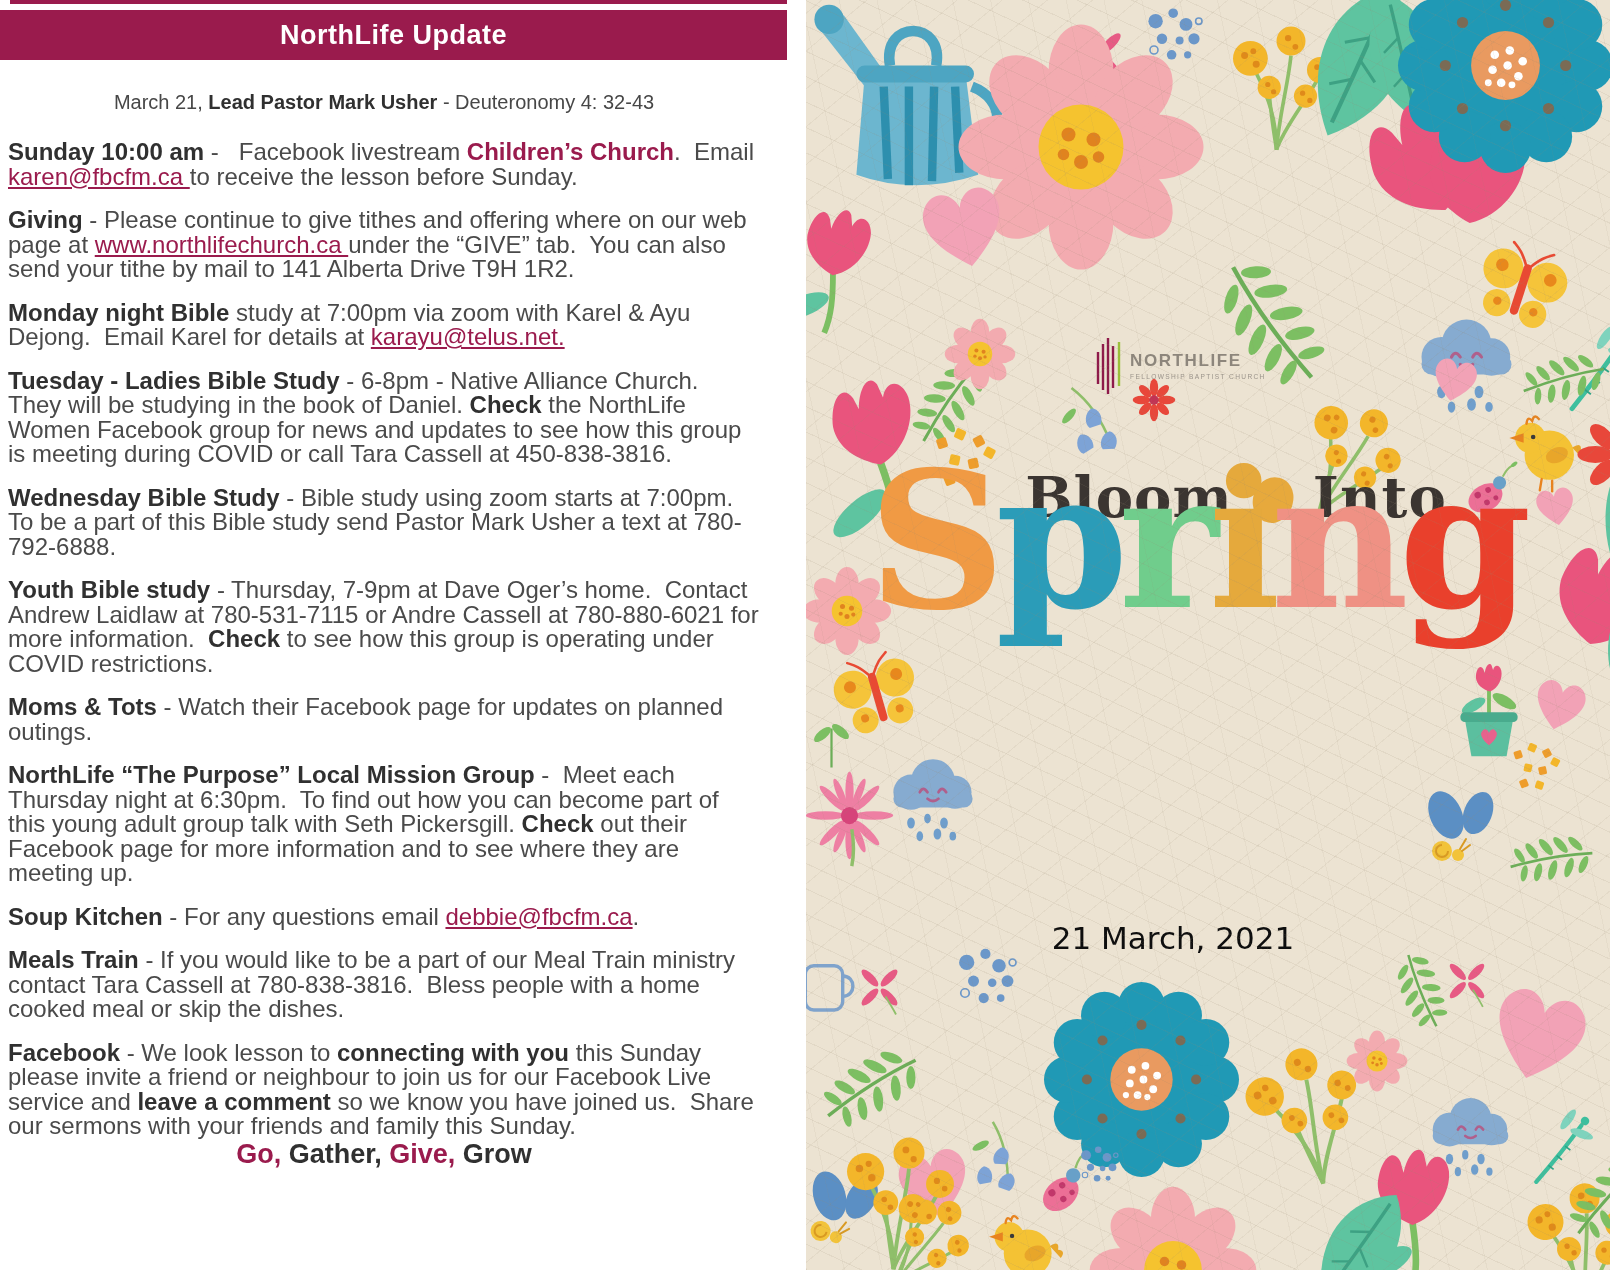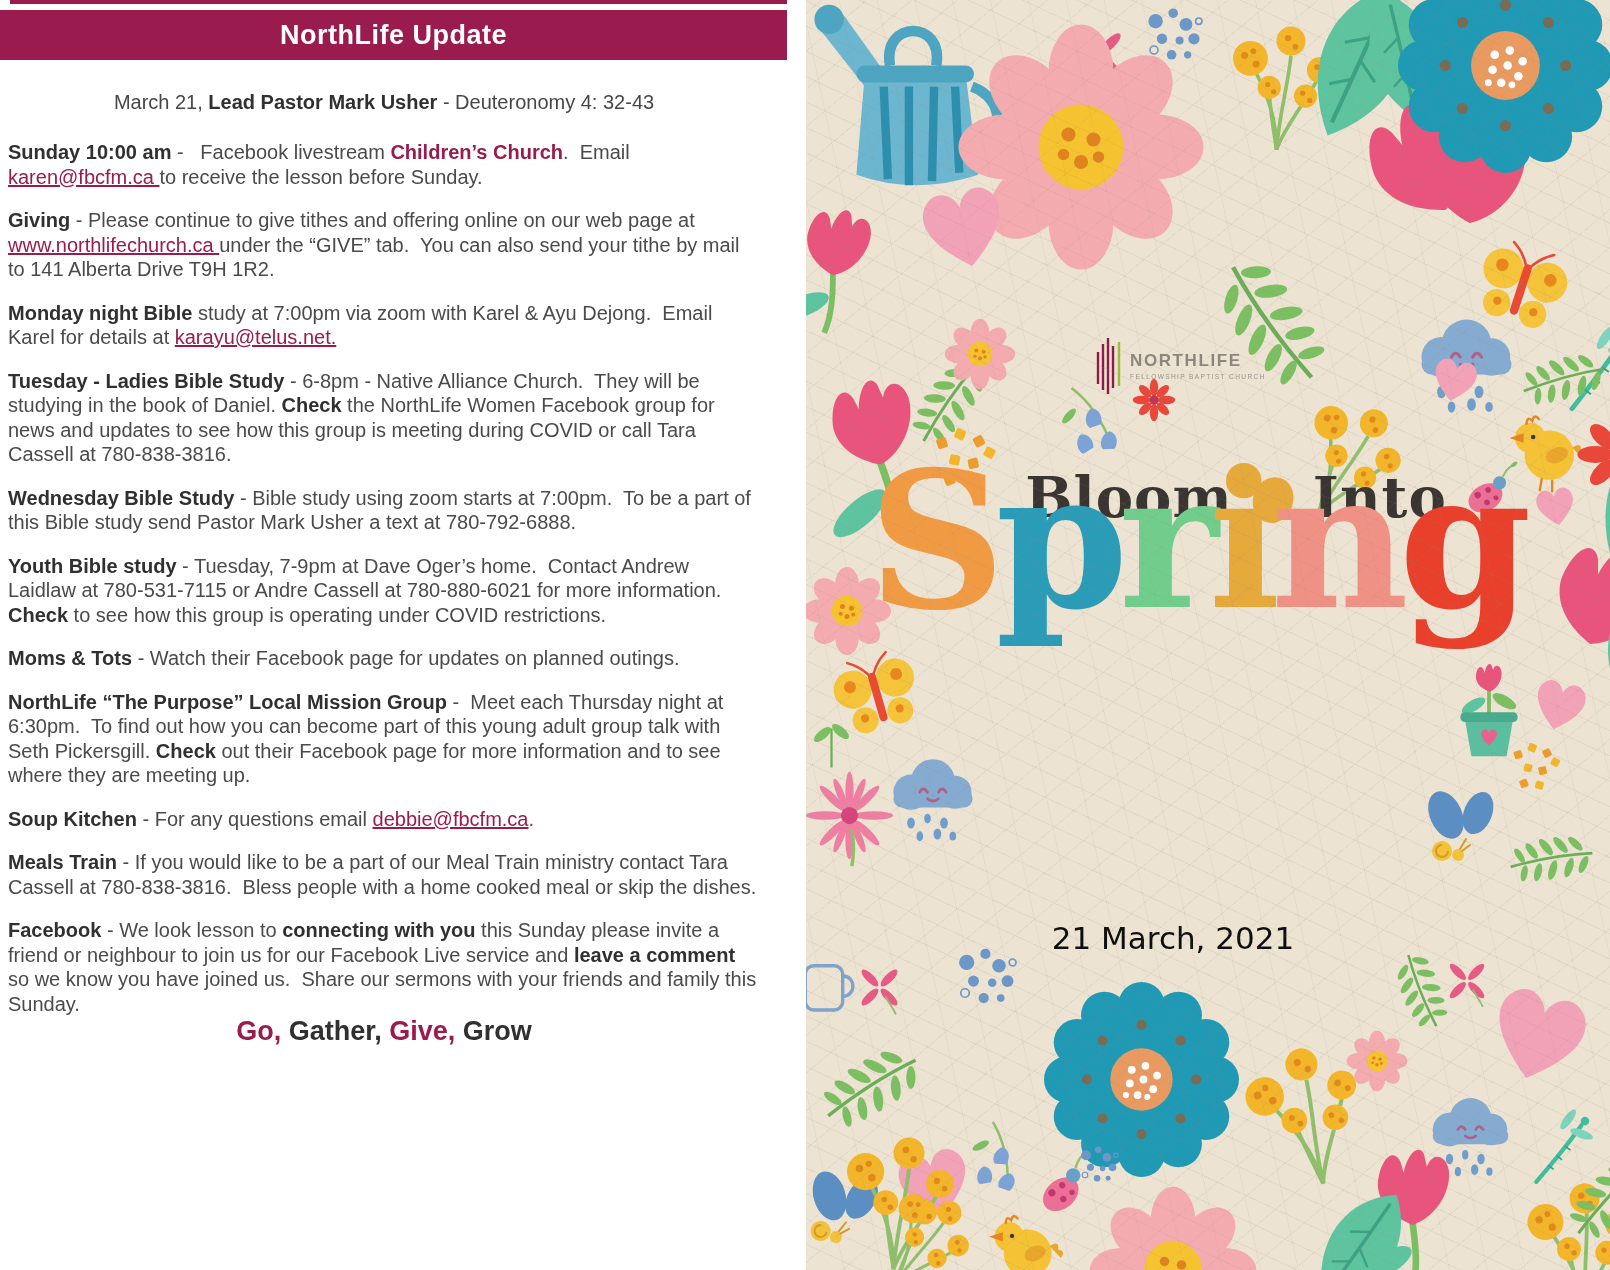--- a/index.html
+++ b/index.html
@@ -9,21 +9,21 @@
   .page{position:relative;width:1610px;height:1270px;background:#fff;}
 
   
   .left{position:absolute;left:0;top:0;width:787px;height:1270px;background:#fff;padding-left:8px;}
   .topline{position:absolute;top:0;left:10px;width:777px;height:4px;background:var(--maroon);}
   .header-bar{position:absolute;top:10px;left:0;width:787px;height:50px;background:var(--maroon);
               display:flex;align-items:center;justify-content:center;}
   .header-bar h1{margin:0;color:#fff;font-size:27px;font-weight:bold;letter-spacing:.5px;}
   .content{position:absolute;top:60px;left:8px;width:752px;}
   .sched{margin-top:30px;text-align:center;font-size:20px;line-height:25px;color:#474747;white-space:pre-wrap;}
-  .sections p.para{margin:19px 0 0 0;font-size:20px;line-height:24.5px;color:#4a4a4a;white-space:pre-wrap;}
+  .sections p.para{margin:19px 0 0 0;font-size:24px;line-height:24.5px;color:#4a4a4a;white-space:pre-wrap;}
   .sections p.para:first-child{margin-top:25px;}
   .b{font-weight:bold;color:#303030;}
   .m{color:var(--maroon);}
   .lnk{color:var(--maroon);text-decoration:underline;cursor:pointer;}
   .motto{text-align:center;font-size:27px;font-weight:bold;color:#303030;white-space:pre-wrap;}
 
   
   .poster{position:absolute;left:806px;top:0;width:804px;height:1270px;background:#ece3d2;overflow:hidden;}
   .poster::before{content:"";position:absolute;inset:0;z-index:3;pointer-events:none;
     background:
@@ -54,25 +54,25 @@
 
   <div class="left">
     <div class="topline"></div>
     <div class="header-bar">
       <h1>NorthLife Update</h1>
     </div>
     <div class="content">
       <div class="sched"><div><span>March 21, </span><span class="b">Lead Pastor Mark Usher</span><span> - Deuteronomy 4: 32-43</span></div></div>
       <div class="sections">
           <p class="para"><span class="b">Sunday 10:00 am</span><span> -   Facebook livestream </span><span class="b m">Children’s Church</span><span>.  Email </span><a class="lnk" href="#">karen@fbcfm.ca </a><span>to receive the lesson before Sunday.</span></p>
-          <p class="para"><span class="b">Giving</span><span> - Please continue to give tithes and offering online on our web page at </span><a class="lnk" href="#">www.northlifechurch.ca </a><span>under the “GIVE” tab.  You can also send your tithe by mail to 141 Alberta Drive T9H 1R2.</span></p>
+          <p class="para"><span class="b">Giving</span><span> - Please continue to give tithes and offering where on our web page at </span><a class="lnk" href="#">www.northlifechurch.ca </a><span>under the “GIVE” tab.  You can also send your tithe by mail to 141 Alberta Drive T9H 1R2.</span></p>
           <p class="para"><span class="b">Monday night Bible</span><span> study at 7:00pm via zoom with Karel &amp; Ayu Dejong.  Email Karel for details at </span><a class="lnk" href="#">karayu@telus.net.</a></p>
-          <p class="para"><span class="b">Tuesday - Ladies Bible Study</span><span> - 6-8pm - Native Alliance Church.  They will be studying in the book of Daniel. </span><span class="b">Check</span><span> the NorthLife Women Facebook group for news and updates to see how this group is meeting during COVID or call Tara Cassell at 780-838-3816.</span></p>
+          <p class="para"><span class="b">Tuesday - Ladies Bible Study</span><span> - 6-8pm - Native Alliance Church.  They will be studying in the book of Daniel. </span><span class="b">Check</span><span> the NorthLife Women Facebook group for news and updates to see how this group is meeting during COVID or call Tara Cassell at 450-838-3816.</span></p>
           <p class="para"><span class="b">Wednesday Bible Study</span><span> - Bible study using zoom starts at 7:00pm.  To be a part of this Bible study send Pastor Mark Usher a text at 780-792-6888.</span></p>
-          <p class="para"><span class="b">Youth Bible study</span><span> - Tuesday, 7-9pm at Dave Oger’s home.  Contact Andrew Laidlaw at 780-531-7115 or Andre Cassell at 780-880-6021 for more information.  </span><span class="b">Check</span><span> to see how this group is operating under COVID restrictions.</span></p>
+          <p class="para"><span class="b">Youth Bible study</span><span> - Thursday, 7-9pm at Dave Oger’s home.  Contact Andrew Laidlaw at 780-531-7115 or Andre Cassell at 780-880-6021 for more information.  </span><span class="b">Check</span><span> to see how this group is operating under COVID restrictions.</span></p>
           <p class="para"><span class="b">Moms &amp; Tots</span><span> - Watch their Facebook page for updates on planned outings.</span></p>
           <p class="para"><span class="b">NorthLife “The Purpose” Local Mission Group</span><span> -  Meet each Thursday night at 6:30pm.  To find out how you can become part of this young adult group talk with Seth Pickersgill. </span><span class="b">Check</span><span> out their Facebook page for more information and to see where they are meeting up.</span></p>
           <p class="para"><span class="b">Soup Kitchen</span><span> - For any questions email </span><a class="lnk" href="#">debbie@fbcfm.ca</a><span>.</span></p>
           <p class="para"><span class="b">Meals Train</span><span> - If you would like to be a part of our Meal Train ministry contact Tara Cassell at 780-838-3816.  Bless people with a home cooked meal or skip the dishes.</span></p>
           <p class="para"><span class="b">Facebook</span><span> - We look lesson to </span><span class="b">connecting with you</span><span> this Sunday please invite a friend or neighbour to join us for our Facebook Live service and </span><span class="b">leave a comment</span><span> so we know you have joined us.  Share our sermons with your friends and family this Sunday.</span></p>
         </div>
       <div class="motto"><span class="b m">Go,</span><span class="b"> Gather,</span><span class="b m"> Give,</span><span class="b"> Grow</span></div>
     </div>
   </div>
 

